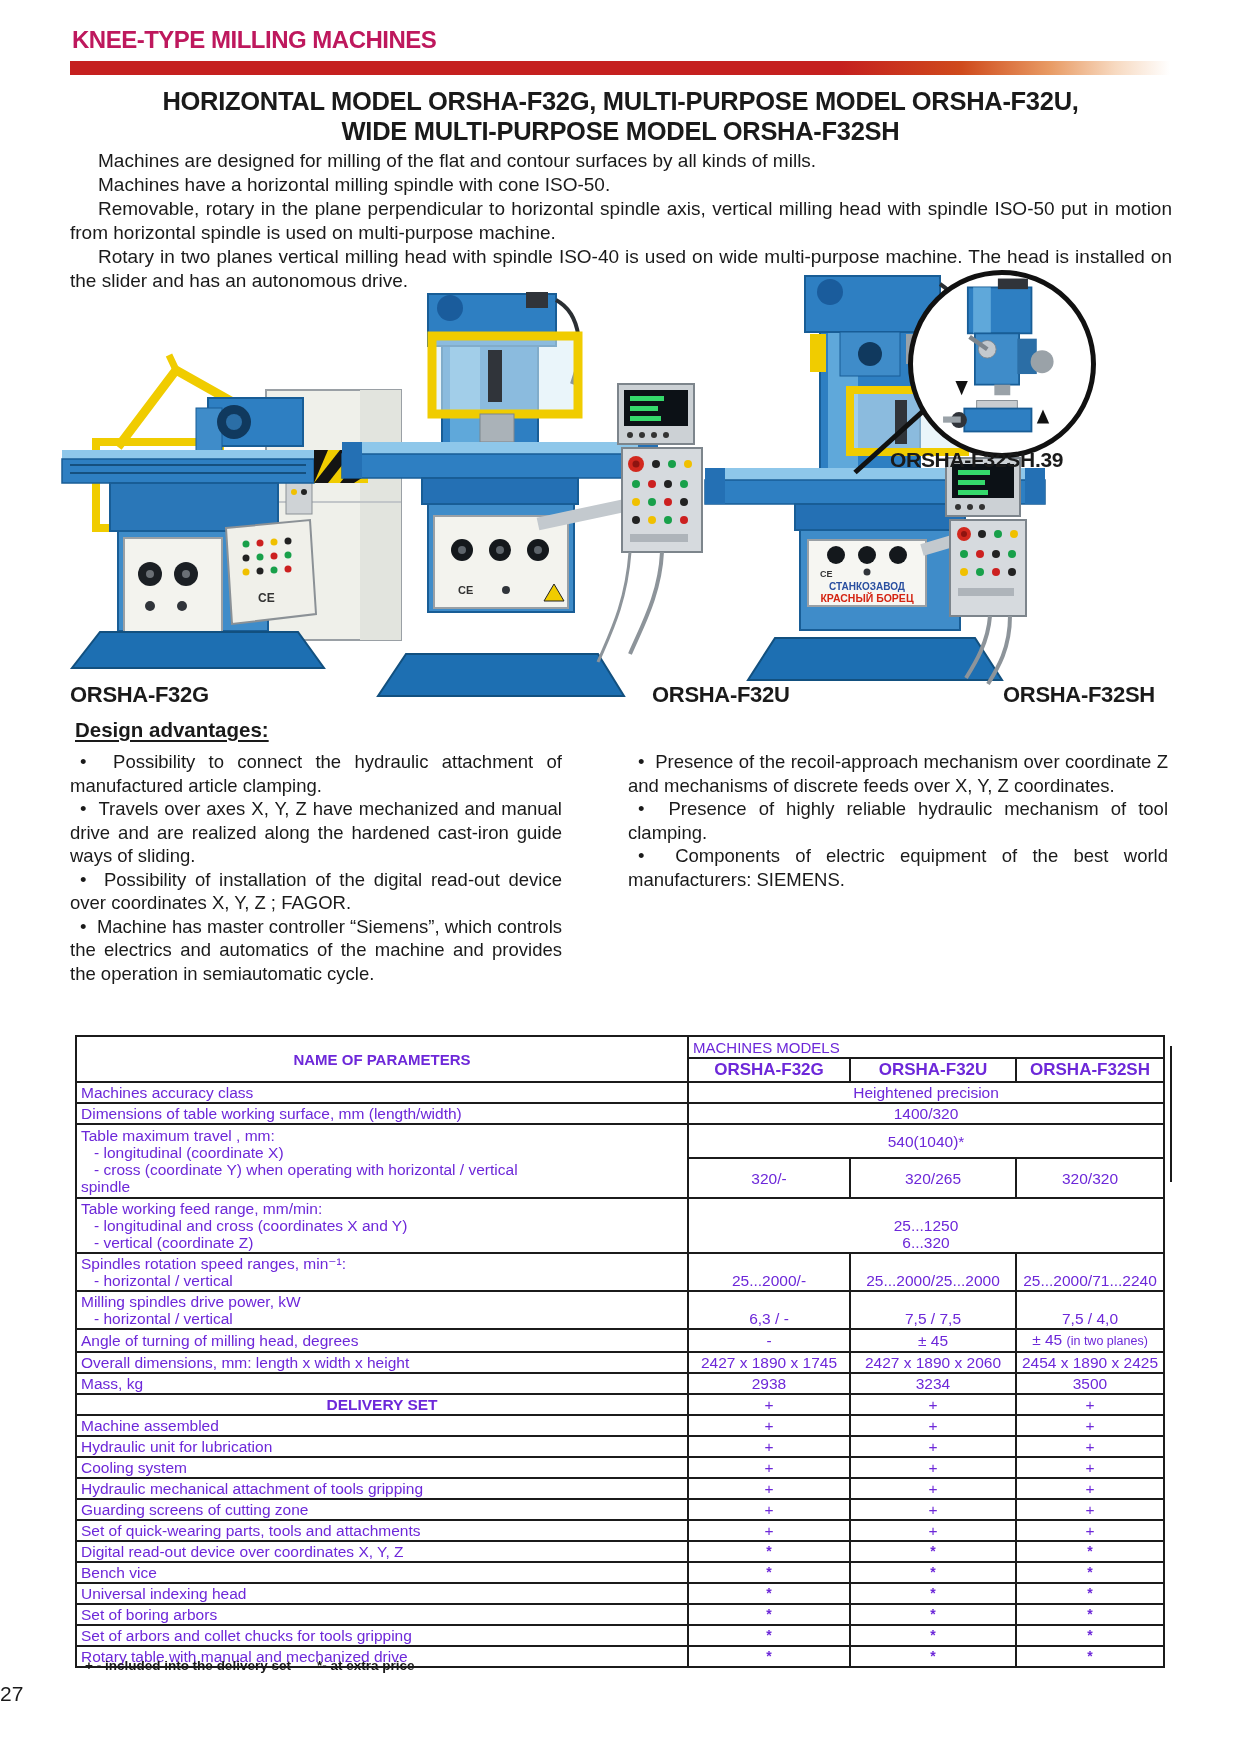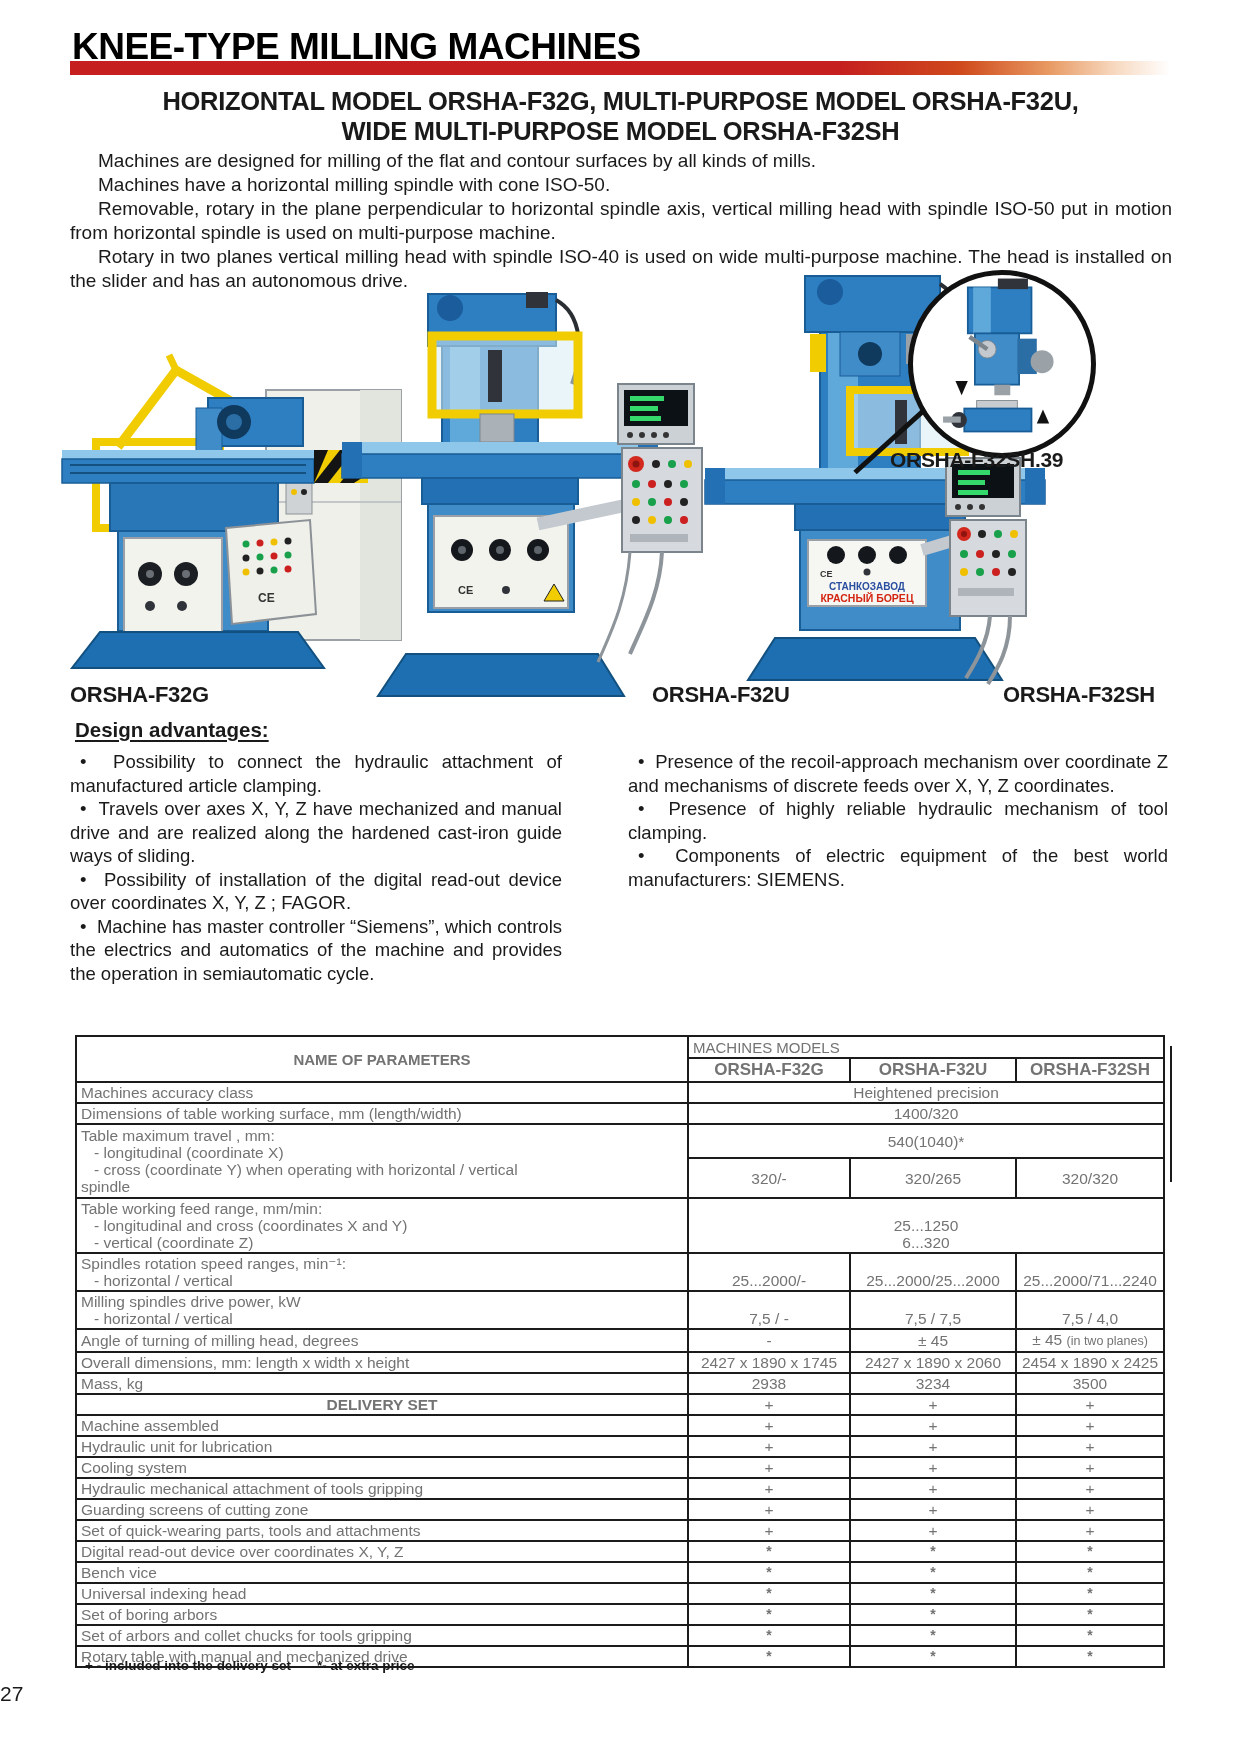--- a/index.html
+++ b/index.html
@@ -1,19 +1,19 @@
 <!DOCTYPE html>
 <html><head>
 <meta charset="utf-8">
 <style>
   html,body{margin:0;padding:0;background:#e8e8e8;}
   .page{position:relative;width:1241px;height:1755px;background:#ffffff;margin:0 auto;
         font-family:"Liberation Sans","DejaVu Sans",sans-serif;color:#1a1a1a;overflow:hidden;}
   
-  .hdr{position:absolute;left:72px;top:26px;font-size:37px;font-weight:700;color:#000000;letter-spacing:-0.5px;}
+  .hdr{position:absolute;left:72px;top:26px;font-size:24px;font-weight:700;color:#be185d;letter-spacing:-0.5px;}
   .redbar{position:absolute;left:70px;top:61px;width:1100px;height:14px;
           background:linear-gradient(90deg,#c5201f 0%,#c5201f 70%,#cf4a1c 81%,#e89a63 89%,#f7d9c0 95%,#ffffff 100%);}
   .doc-title{position:absolute;left:0;top:86px;width:1241px;text-align:center;font-size:25.5px;font-weight:700;line-height:30px;letter-spacing:-0.3px;}
   
   .intro{position:absolute;left:70px;top:149px;width:1102px;}
   .intro-p{margin:0;font-size:19px;line-height:24px;text-align:justify;text-indent:28px;}
   
   .figs{position:absolute;left:0;top:260px;width:1241px;height:460px;}
   .machine{position:absolute;}
   .m1{left:58px;top:92px;}
@@ -27,21 +27,21 @@
   .mlabel.l2{left:652px;top:422px;}
   .mlabel.l3{left:1003px;top:422px;}
   
   .adv-head{position:absolute;left:75px;top:718px;font-size:20.5px;font-weight:700;text-decoration:underline;text-decoration-thickness:2px;text-underline-offset:3px;}
   .adv-col{position:absolute;top:750px;}
   .adv-left{left:70px;width:492px;}
   .adv-right{left:628px;width:540px;}
   .adv{margin:0;font-size:18.5px;line-height:23.5px;text-align:justify;text-indent:10px;}
   .adv::before{content:"\2022\00a0\00a0";}
   
-  .spec-table{position:absolute;left:75px;top:1035px;width:1088px;border-collapse:collapse;table-layout:fixed;color:#737373;}
+  .spec-table{position:absolute;left:75px;top:1035px;width:1088px;border-collapse:collapse;table-layout:fixed;color:#6d28d9;}
   .spec-table td,.spec-table th{border:2px solid #1b1b1b;padding:1px 4px;overflow:hidden;}
   col.c0{width:612px}col.c1{width:162px}col.c2{width:166px}col.c3{width:148px}
   .param-th{font-size:15px;font-weight:700;text-align:center;}
   .models-th{font-size:15px;font-weight:400;text-align:left;height:18px;line-height:17px;}
   .model-th{font-size:17px;font-weight:700;text-align:center;height:20px;line-height:18px;}
   .param-cell{text-align:left;font-size:15.5px;line-height:17px;padding:2px 4px 2px 6px;vertical-align:middle;}
   .lbl-line.ind{padding-left:13px;}
   .section-cell{text-align:center;font-weight:700;font-size:15.5px;margin-left:6px;}
   .val-cell{text-align:center;font-size:15.5px;line-height:17px;vertical-align:middle;}
   .vbottom{vertical-align:bottom;padding-bottom:2px;}
@@ -389,21 +389,21 @@
           </td>
           <td class="val-cell vbottom">25...2000/-</td>
           <td class="val-cell vbottom">25...2000/25...2000</td>
           <td class="val-cell vbottom">25...2000/71...2240</td>
         </tr>
         <tr>
           <td class="param-cell">
             <div class="lbl-line">Milling spindles drive power, kW</div>
             <div class="lbl-line ind">- horizontal / vertical</div>
           </td>
-          <td class="val-cell vbottom">7,5 / -</td>
+          <td class="val-cell vbottom">6,3 / -</td>
           <td class="val-cell vbottom">7,5 / 7,5</td>
           <td class="val-cell vbottom">7,5 / 4,0</td>
         </tr>
         <tr>
           <td class="param-cell">
             <div class="lbl-line">Angle of turning of milling head, degrees</div>
           </td>
           <td class="val-cell">-</td>
           <td class="val-cell">± 45</td>
           <td class="val-cell">± 45 <span class="small">(in two planes)</span></td>

